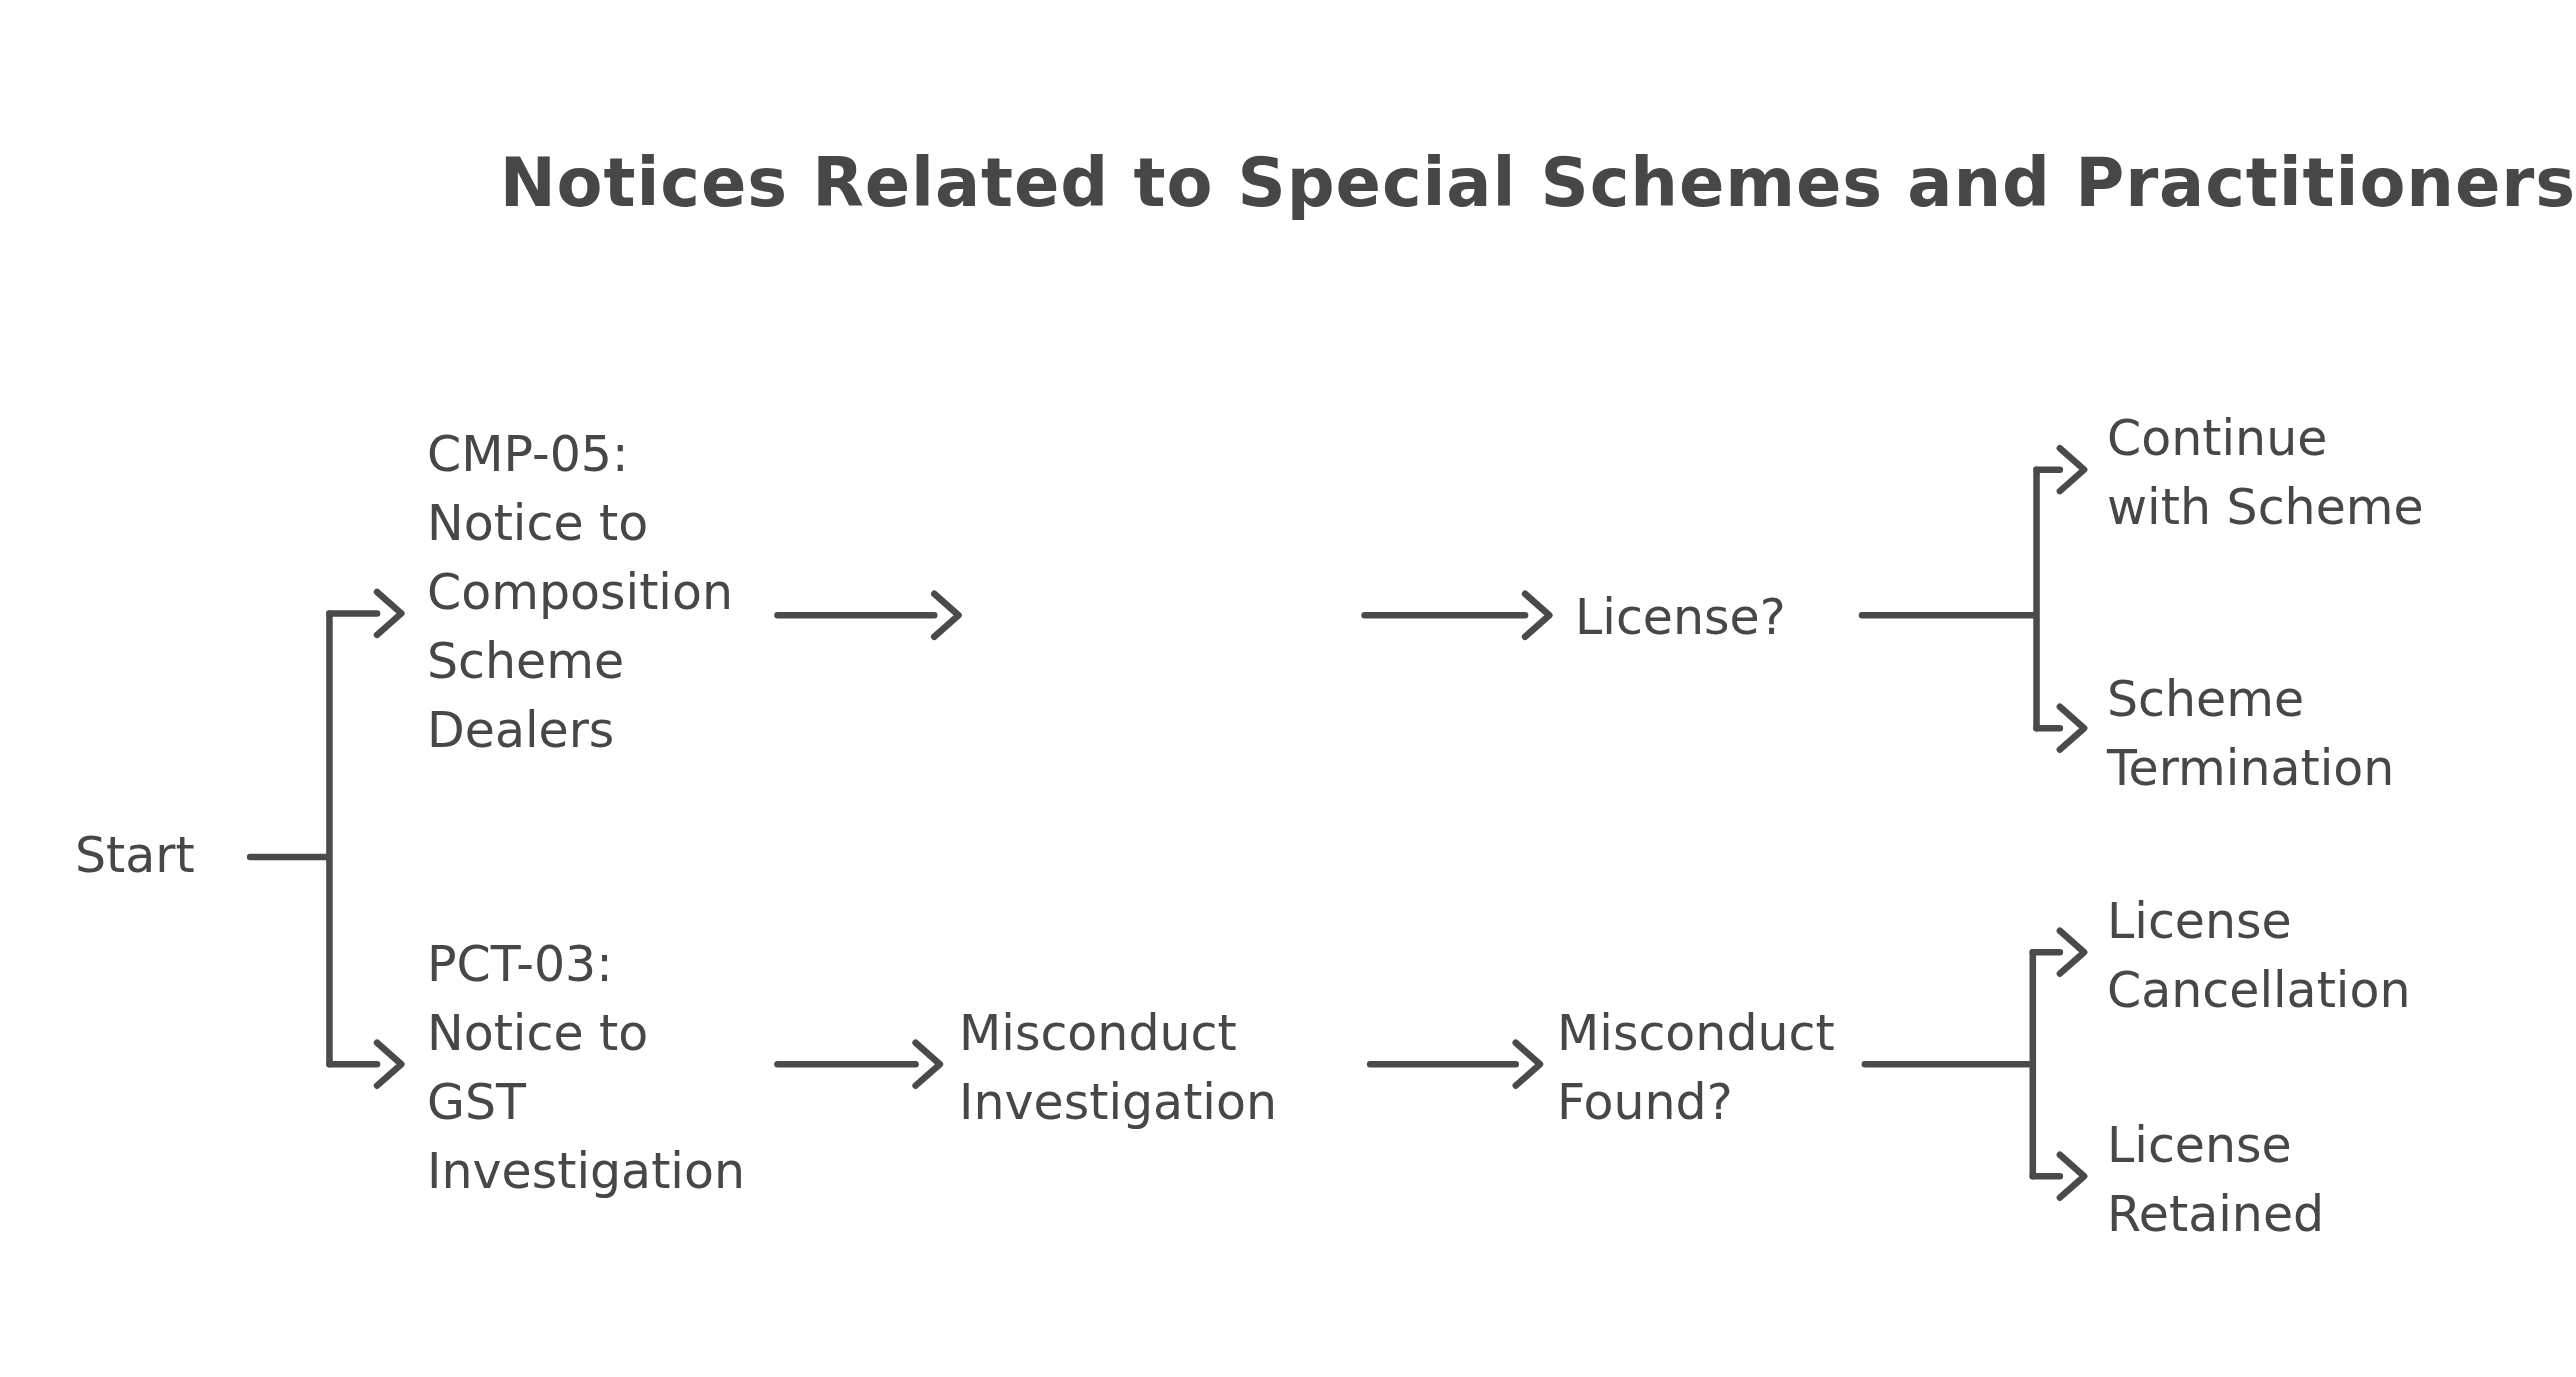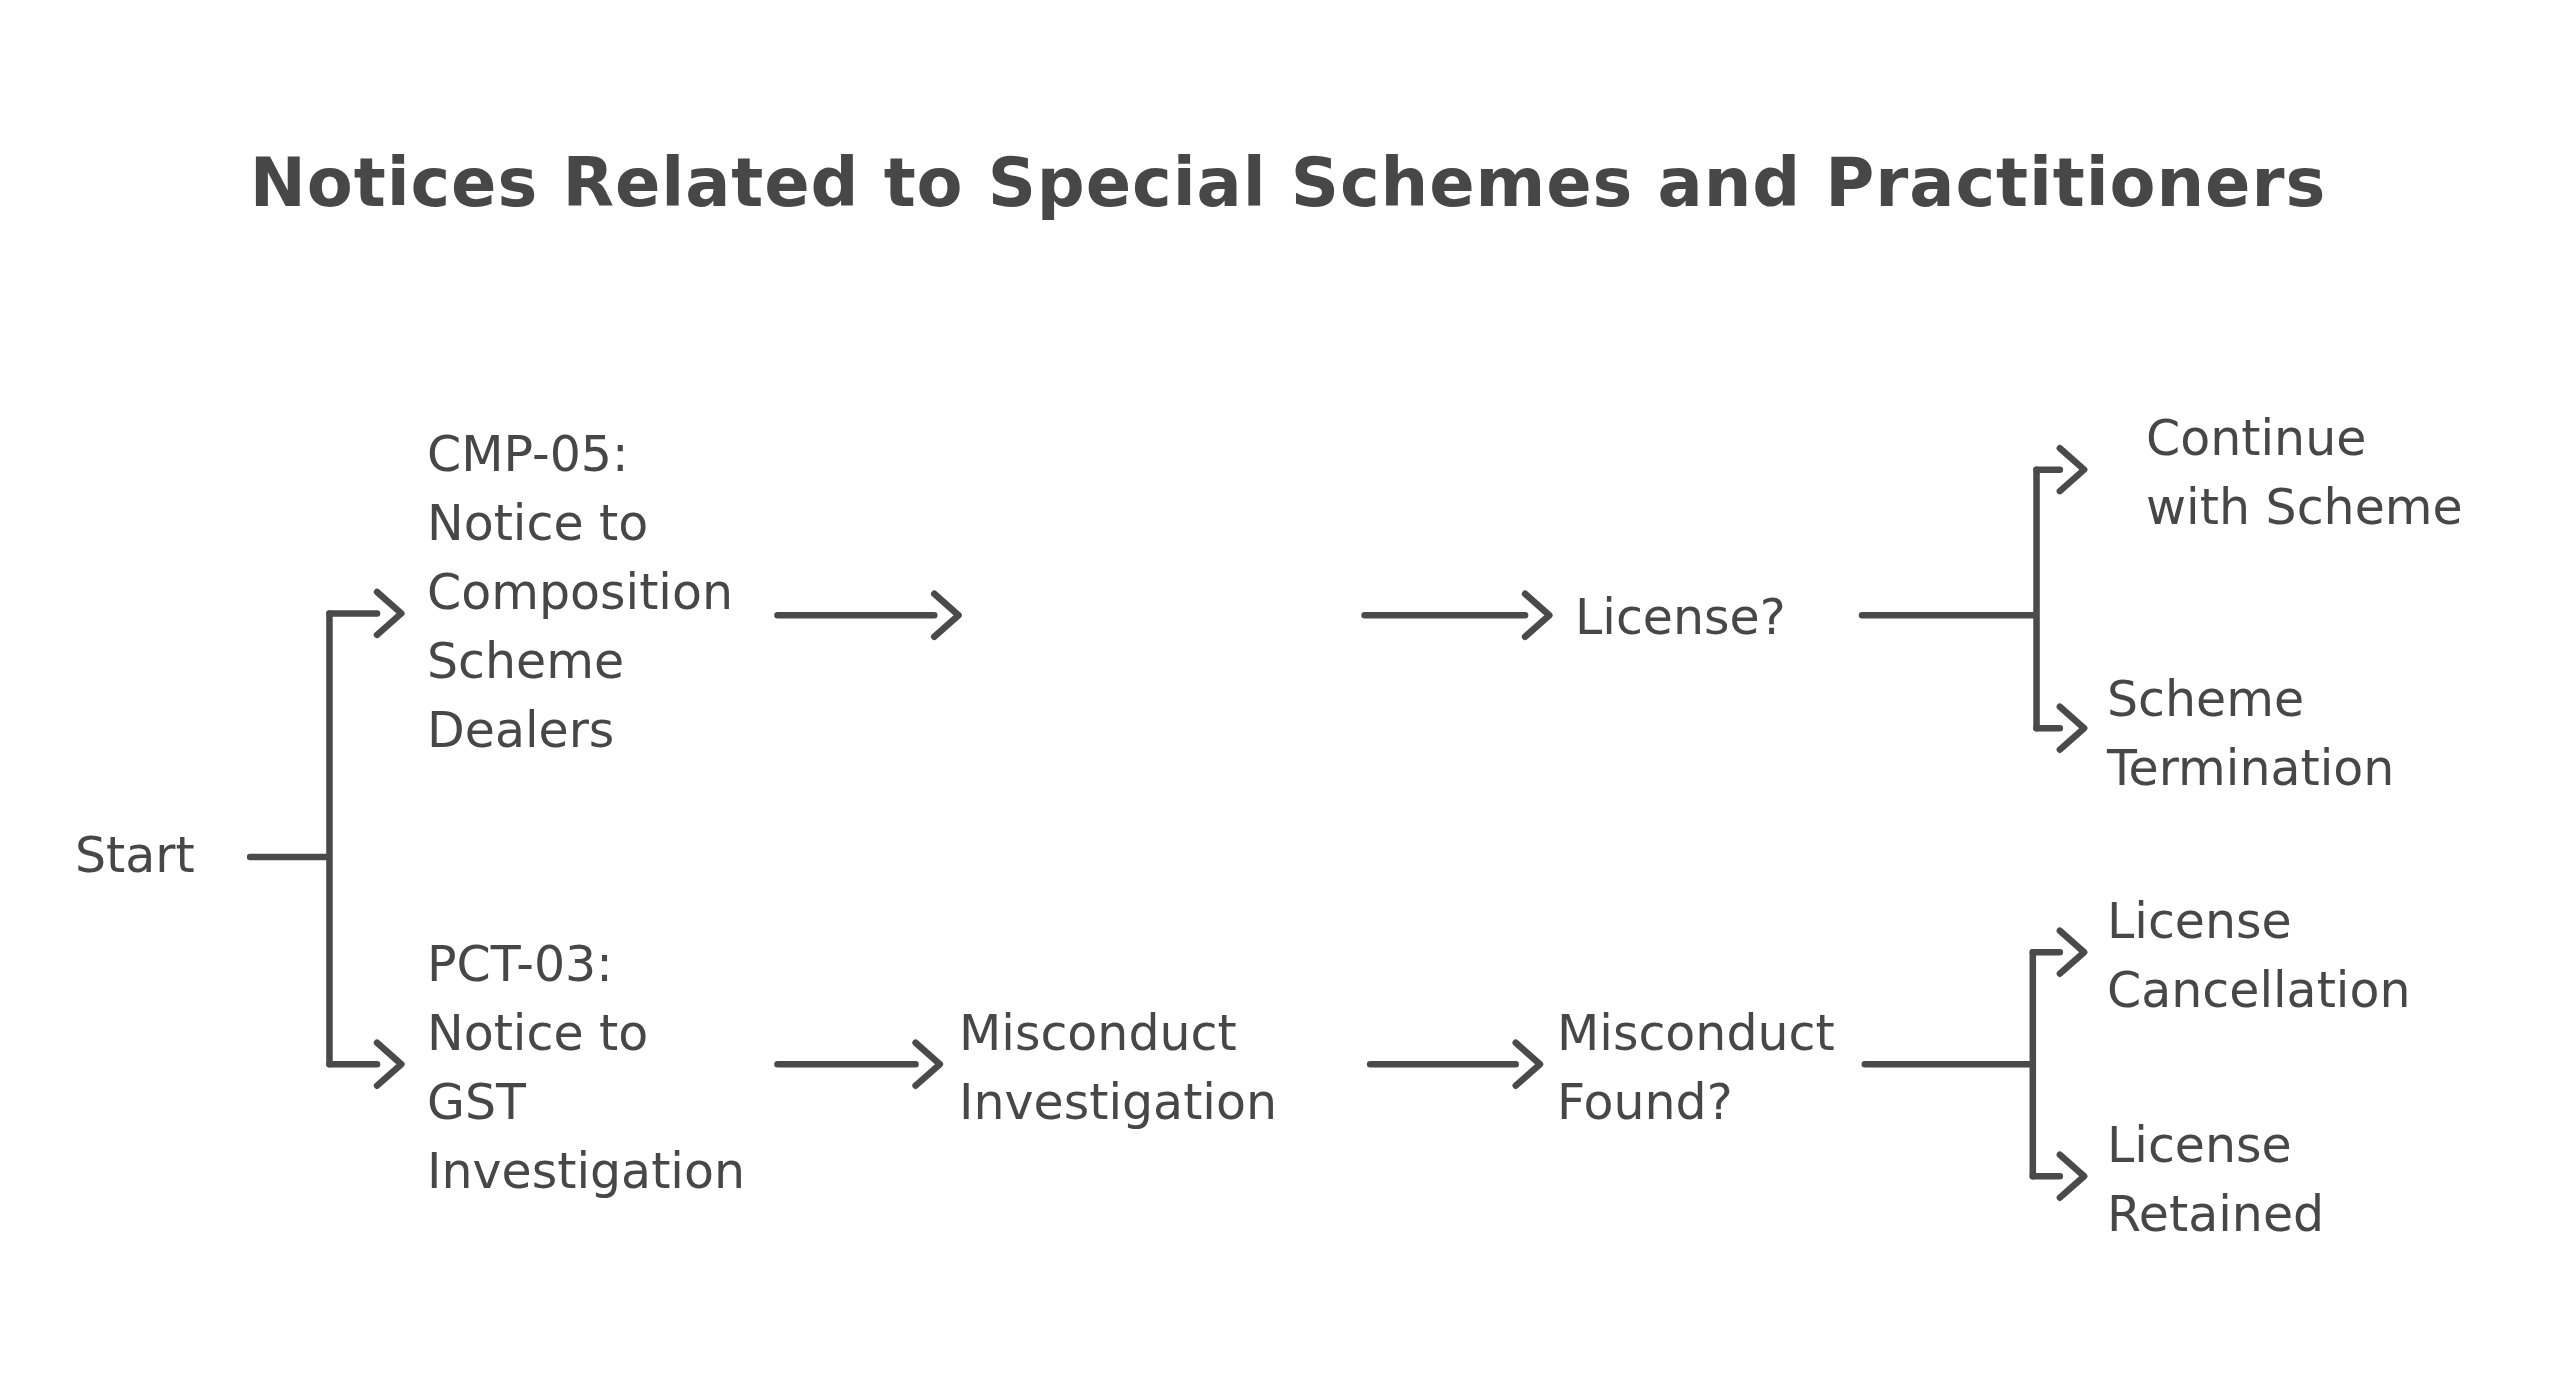--- a/index.html
+++ b/index.html
@@ -10,21 +10,21 @@
     overflow: hidden;
   }
   .canvas {
     position: relative;
     width: 2576px; height: 1378px;
     background: var(--background, #ffffff);
   }
   .title {
     position: absolute;
     top: 144px; left: 0; width: 100%;
-    text-align: center;
+    text-align: right;
     font-size: 67px;
     font-weight: bold;
     letter-spacing: 0.9px;
     color: var(--text, #474747);
   }
   .edges {
     position: absolute;
     top: 0; left: 0;
     width: 2576px; height: 1378px;
   }
@@ -69,21 +69,21 @@
     <path d="M2178 1260 H2207 M2207 1237 L2233 1260 L2207 1283"></path>
   </svg>
 
   <div class="node" style="left:75px;   top:821px;">Start</div>
   <div class="node" style="left:427px;  top:420px;">CMP-05:
 Notice to
 Composition
 Scheme
 Dealers</div>
   <div class="node" style="left:1575px; top:583px;">License?</div>
-  <div class="node" style="left:2107px; top:404px;margin-left:39px;">Continue
+  <div class="node" style="left:2107px; top:404px;">Continue
 with Scheme</div>
   <div class="node" style="left:2107px; top:665px;">Scheme
 Termination</div>
   <div class="node" style="left:427px;  top:930px;">PCT-03:
 Notice to
 GST
 Investigation</div>
   <div class="node" style="left:959px; top:999px;">Misconduct
 Investigation</div>
   <div class="node" style="left:1557px; top:999px;">Misconduct

